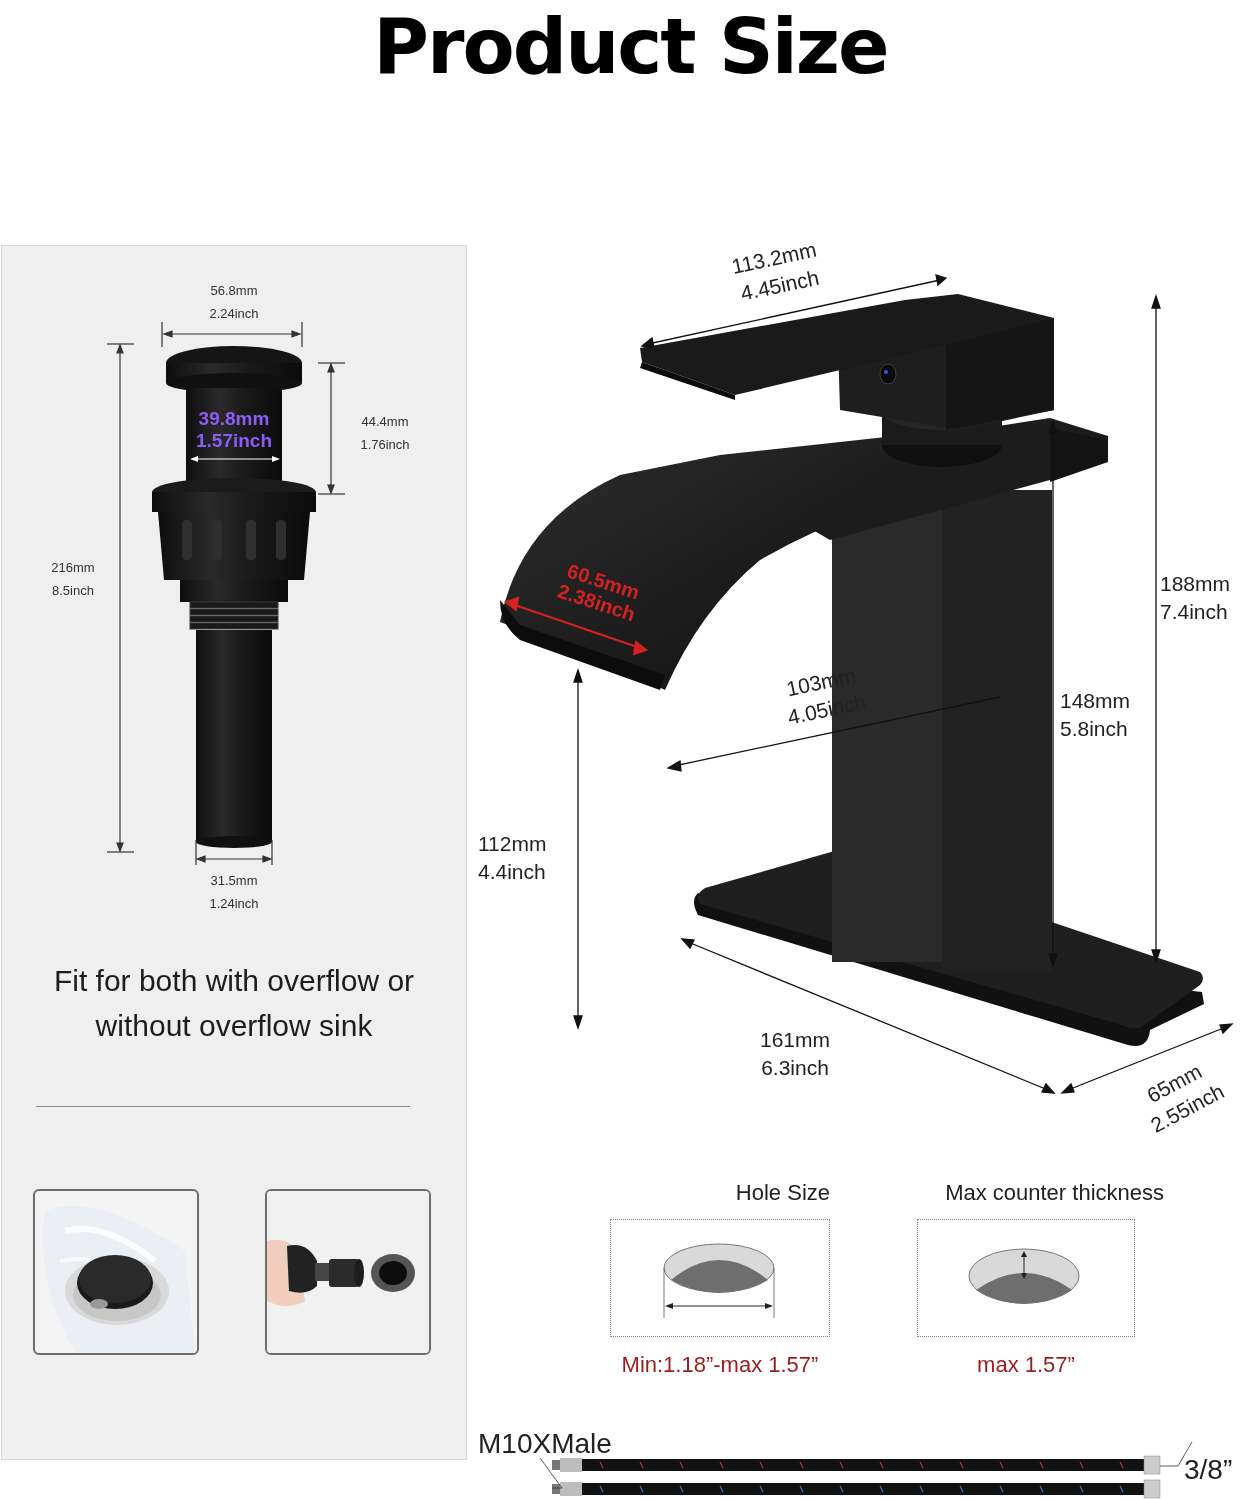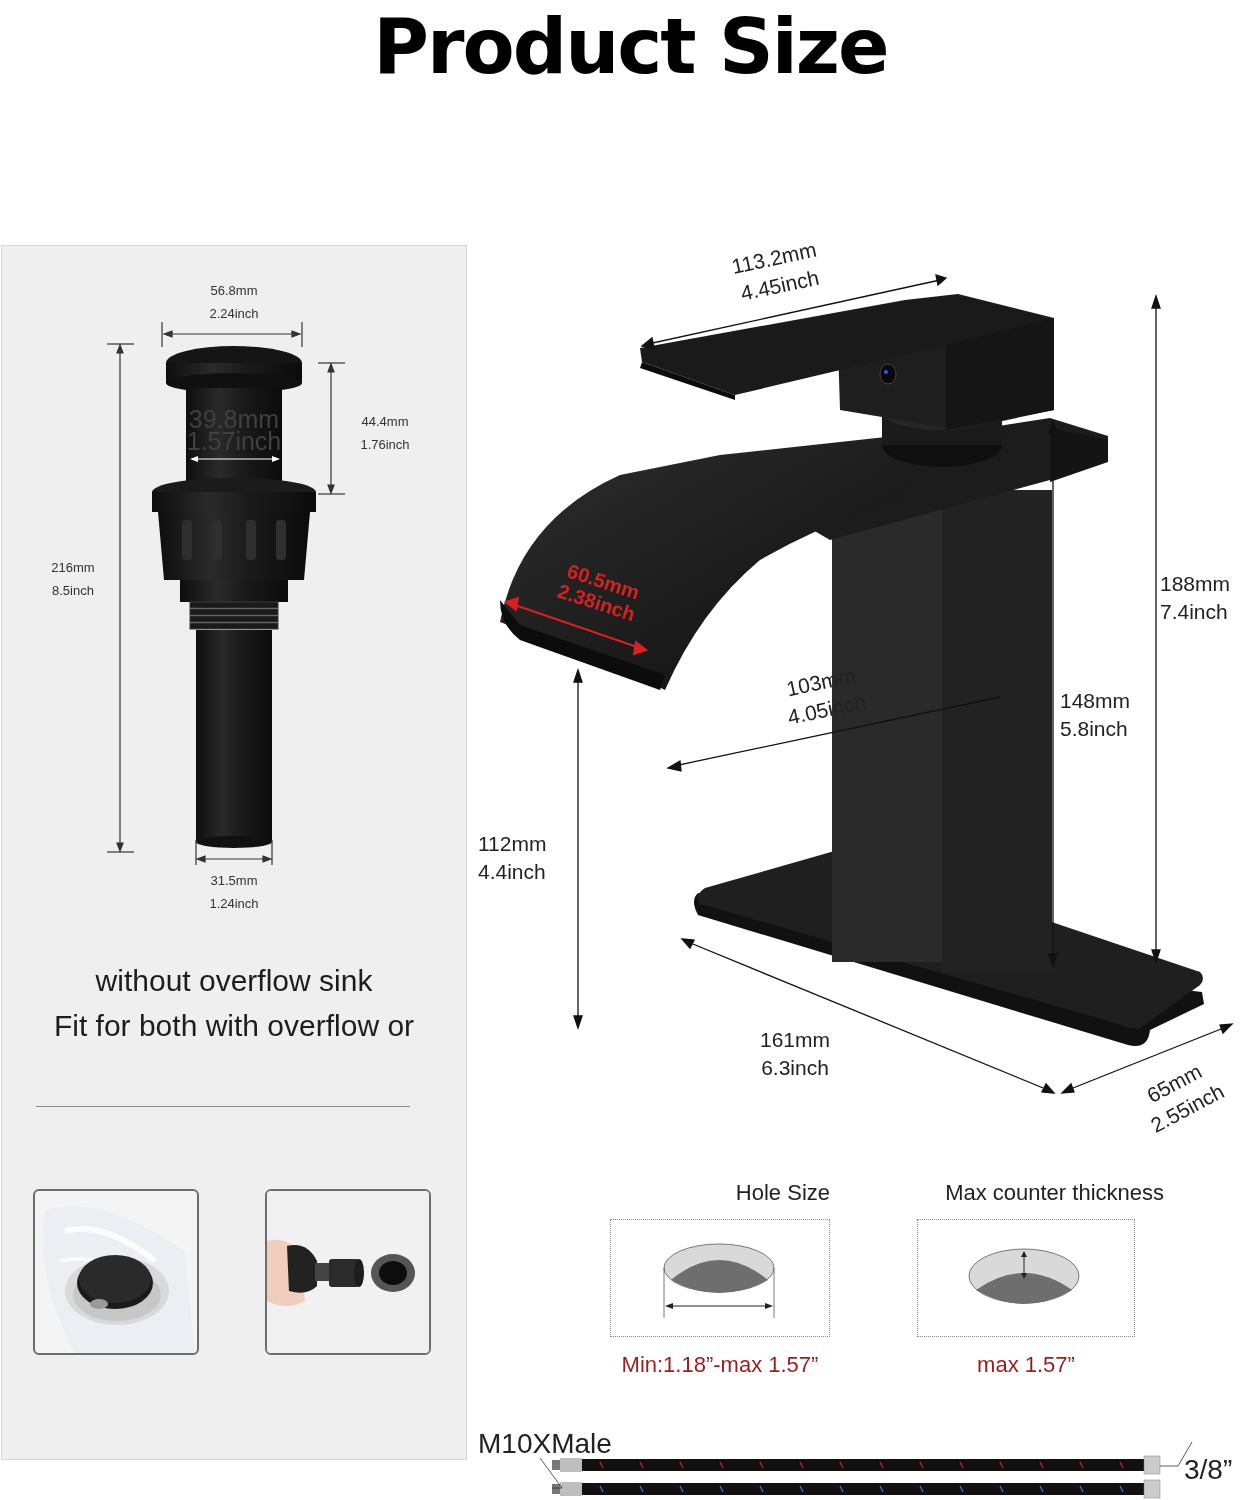--- a/index.html
+++ b/index.html
@@ -5,21 +5,21 @@
   html, body { margin: 0; padding: 0; background: #ffffff; }
   body { width: 1247px; height: 1500px; position: relative; overflow: hidden;
          font-family: "Liberation Sans", "DejaVu Sans", sans-serif; color: #222; }
   .abs { position: absolute; }
   .title { left: 0; top: 2px; width: 1247px; text-align: center; font-family: "DejaVu Sans", sans-serif;
            font-weight: bold; font-size: 76px; letter-spacing: -2px; color: #000; line-height: 90px; padding-left: 7px; }
   .panel { left: 1px; top: 245px; width: 466px; height: 1215px; background: #efefef;
            border: 1px solid #d6d6d6; box-sizing: border-box; }
   .dim { font-size: 13px; line-height: 23px; color: #333; text-align: center; white-space: nowrap; }
   .dim.big { font-size: 21px; line-height: 28px; color: #222; }
-  .dim.white { color: #404040; font-weight: normal; font-size: 25px; line-height: 22px; }
+  .dim.white { color: #8b5cf6; font-weight: bold; font-size: 19px; line-height: 22px; }
   .dim.red { color: #d42222; font-size: 20px; line-height: 22px; font-weight: bold; }
   .fit-text { left: 1px; top: 958px; width: 466px; text-align: center; font-size: 30px; line-height: 45px; color: #1d1d1d; }
   .divider { left: 36px; top: 1106px; width: 374px; height: 1px; background: #8a8a8a; }
   .photo { top: 1189px; width: 166px; height: 166px; border: 2px solid #6d6d6d; border-radius: 6px;
            background: #f4f4f4; box-sizing: border-box; overflow: hidden; }
   .spec-title { font-size: 22px; color: #222; text-align: right; white-space: nowrap; }
   .spec-box { top: 1219px; height: 118px; border: 1.5px dotted #8a8a8a; box-sizing: border-box; }
   .spec-note { font-size: 22px; color: #9b1c1c; text-align: center; white-space: nowrap; }
   .hose-label { font-size: 28px; color: #222; white-space: nowrap; }
   svg { position: absolute; overflow: visible; }
@@ -113,22 +113,22 @@
 <div class="abs dim" style="left:28px;top:556px;width:90px;">
   <div>216mm</div>
   <div>8.5inch</div>
 </div>
 <div class="abs dim" style="left:174px;top:869px;width:120px;">
   <div>31.5mm</div>
   <div>1.24inch</div>
 </div>
 
 <div class="abs fit-text">
+  <div>Fit for both with overflow or</div>
   <div>without overflow sink</div>
-  <div>Fit for both with overflow or</div>
 </div>
 <div class="abs divider"></div>
 
 <div class="abs photo" style="left:33px;">
   <svg style="left:0;top:0;width:162px;height:162px;">
     <path d="M10 20 Q60 0 150 60 L160 162 L40 162 Q0 90 10 20 Z" fill="#e8eef2" opacity="0.8"></path>
     <path d="M30 40 Q70 30 120 70" stroke="#fff" stroke-width="6" fill="none" opacity="0.8"></path>
     <path d="M25 70 Q75 60 130 100" stroke="#fff" stroke-width="4" fill="none" opacity="0.7"></path>
     <ellipse cx="82" cy="100" rx="52" ry="34" fill="#d9d9d9"></ellipse>
     <ellipse cx="82" cy="104" rx="44" ry="26" fill="#c7c7c7"></ellipse>

